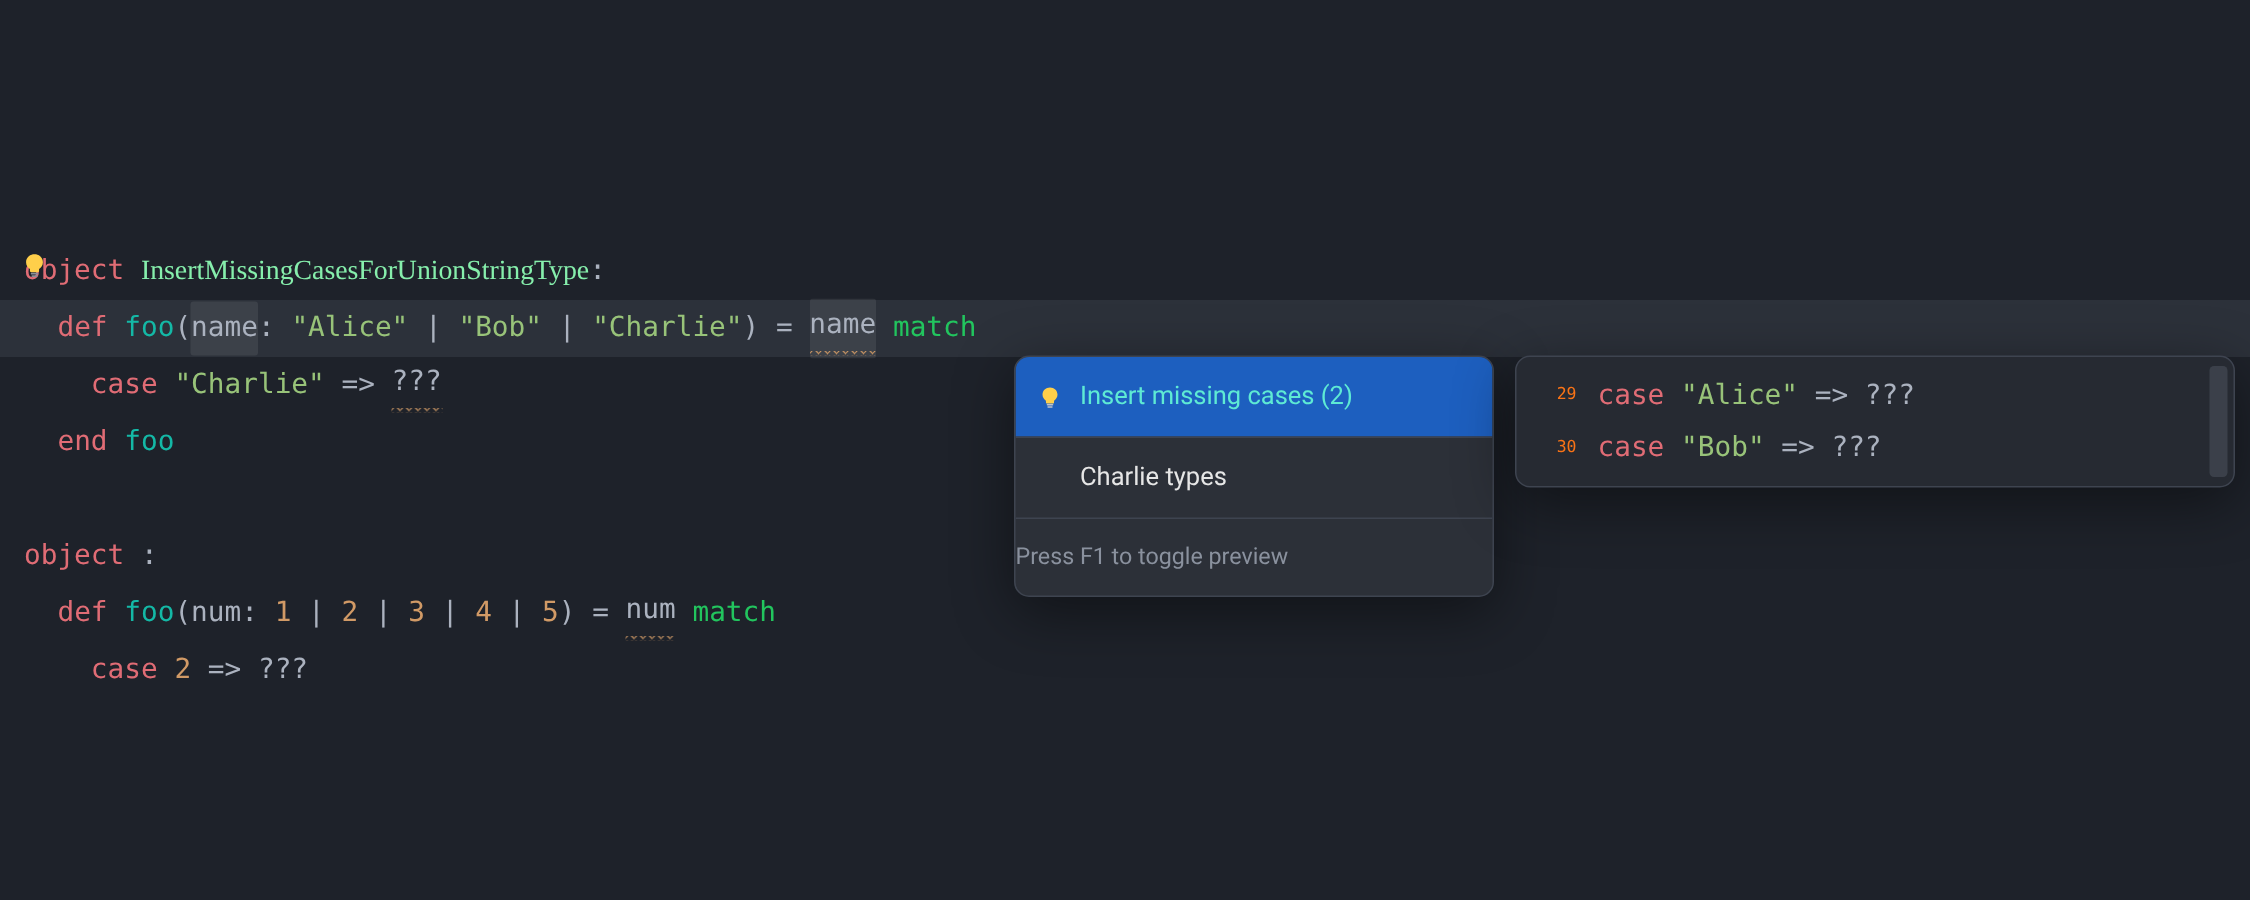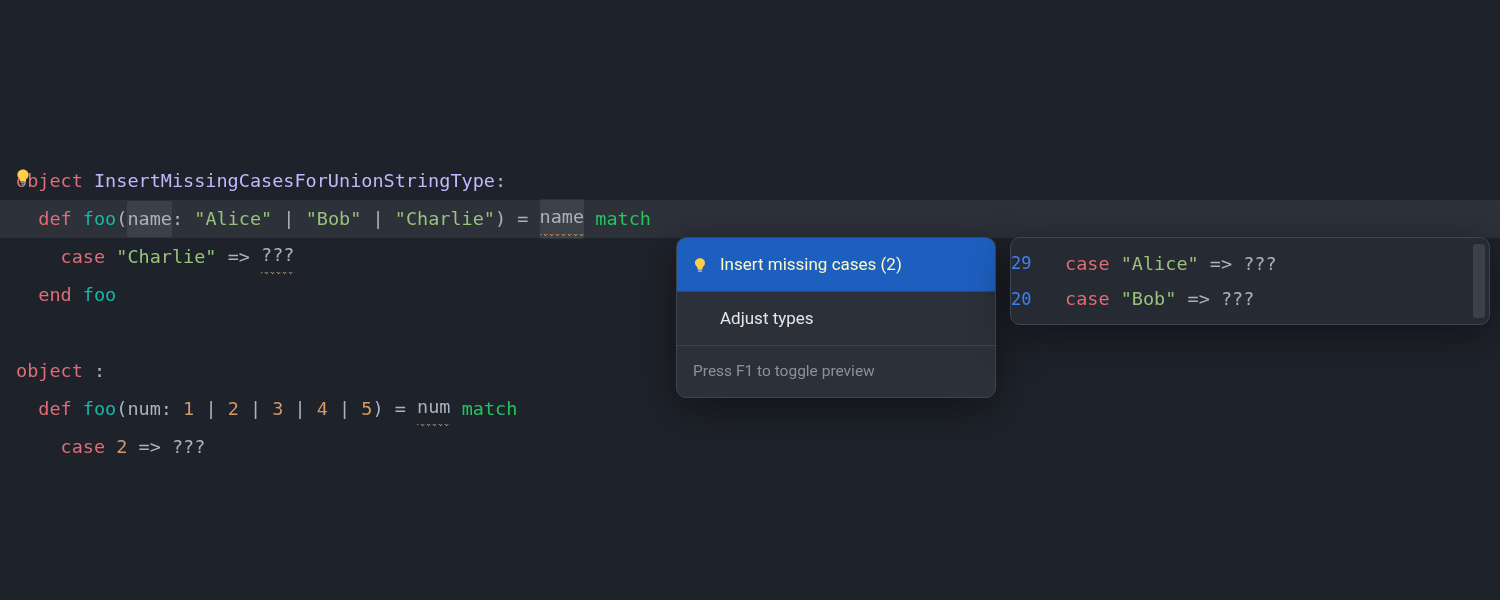--- a/index.html
+++ b/index.html
@@ -29,21 +29,21 @@
     }
     .gutter-icon {
       position: absolute;
       left: 14px;
       top: 168px;
       width: 18px;
       height: 18px;
     }
     .kw-keyword2 { color: #e06c75; }
     .kw-def { color: #14b8a6; }
-    .kw-type { color: #c4b5fd; }
+    .kw-type { color: #86efac; font-family: Liberation Serif, serif; }
     .kw-string { color: #98c379; }
     .kw-punc { color: #abb2bf; }
     .kw-plain { color: #abb2bf; }
     .kw-match { color: #22c55e; }
     .kw-num { color: #d19a66; }
     .word-highlight {
       background: rgba(255,255,255,0.08);
       border-radius: 2px;
     }
     .squiggle {
@@ -71,33 +71,33 @@
       display: flex;
       align-items: center;
       padding: 10px 16px 10px 14px;
       font-size: 17px;
       color: #e6e6e6;
       gap: 11px;
       cursor: pointer;
     }
     .quickfix-item.selected {
       background: #1d5fbf;
-      color: #fef9c3;
+      color: #5eead4;
     }
     .quickfix-item .icon-slot {
       width: 18px;
       display: flex;
       justify-content: center;
     }
     .quickfix-separator {
       height: 1px;
       background: #3e4450;
     }
     .quickfix-footer {
-      padding: 10px 16px;
+      padding: 10px 0;
       font-size: 15.5px;
       color: #8a919e;
       border-top: 1px solid #3e4450;
     }
 
     .preview-panel {
       position: absolute;
       left: 1010px;
       top: 237px;
       width: 480px;
@@ -110,23 +110,24 @@
     }
     .preview-line {
       display: flex;
       align-items: center;
       white-space: pre;
       font-size: 18.5px;
       padding-right: 16px;
     }
     .preview-lineno {
       width: 54px;
-      color: #3b82f6;
+      text-align: right;
+      color: #f97316;
       padding-right: 14px;
-      font-size: 17px;
+      font-size: 11px;
     }
     .preview-scroll {
       position: absolute;
       right: 4px;
       top: 6px;
       width: 12px;
       bottom: 6px;
       background: #3b404a;
       border-radius: 3px;
     }
@@ -171,26 +172,26 @@
         <path d="M8 1.3c-2.8 0-5 2.1-5 4.7 0 1.8 1 3.2 2.3 4.1v1.2c0 .4.3.7.7.7h4c.4 0 .7-.3.7-.7v-1.2C12 9.2 13 7.8 13 6 13 3.4 10.8 1.3 8 1.3z" fill="#ffcf4a"></path>
         <rect x="5.8" y="12.3" width="4.4" height="1.1" rx="0.5" fill="#c0c4cc"></rect>
         <rect x="6.2" y="13.8" width="3.6" height="1" rx="0.5" fill="#c0c4cc"></rect>
       </svg>
     </span>
     <span>Insert missing cases (2)</span>
   </div>
   <div class="quickfix-separator"></div>
   <div class="quickfix-item">
     <span class="icon-slot"></span>
-    <span>Adjust types</span>
+    <span>Charlie types</span>
   </div>
   <div class="quickfix-footer">Press F1 to toggle preview</div>
 </div>
 
 <div class="preview-panel">
   <div class="preview-line">
     <span class="preview-lineno">29</span><span class="kw-keyword2">case</span><span class="kw-plain"> </span><span class="kw-string">"Alice"</span><span class="kw-punc"> =&gt; </span><span class="kw-plain">???</span>
   </div>
   <div class="preview-line">
-    <span class="preview-lineno">20</span><span class="kw-keyword2">case</span><span class="kw-plain"> </span><span class="kw-string">"Bob"</span><span class="kw-punc"> =&gt; </span><span class="kw-plain">???</span>
+    <span class="preview-lineno">30</span><span class="kw-keyword2">case</span><span class="kw-plain"> </span><span class="kw-string">"Bob"</span><span class="kw-punc"> =&gt; </span><span class="kw-plain">???</span>
   </div>
   <div class="preview-scroll"></div>
 </div>
 
 </body></html>

